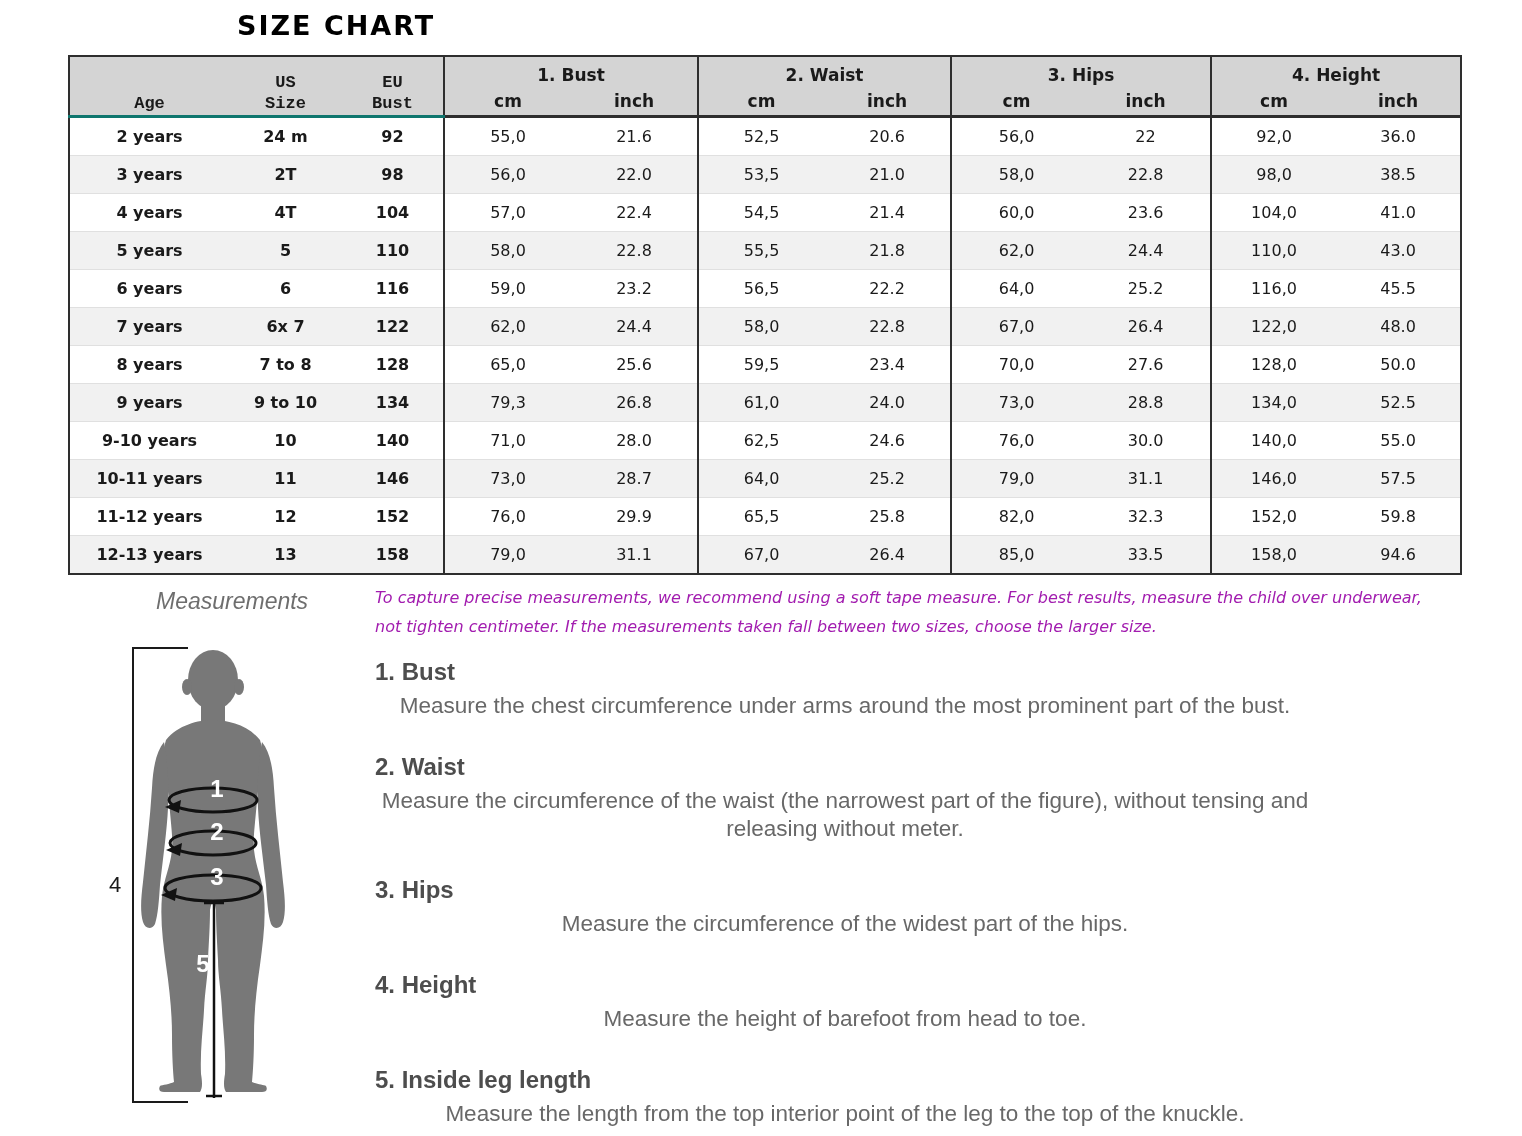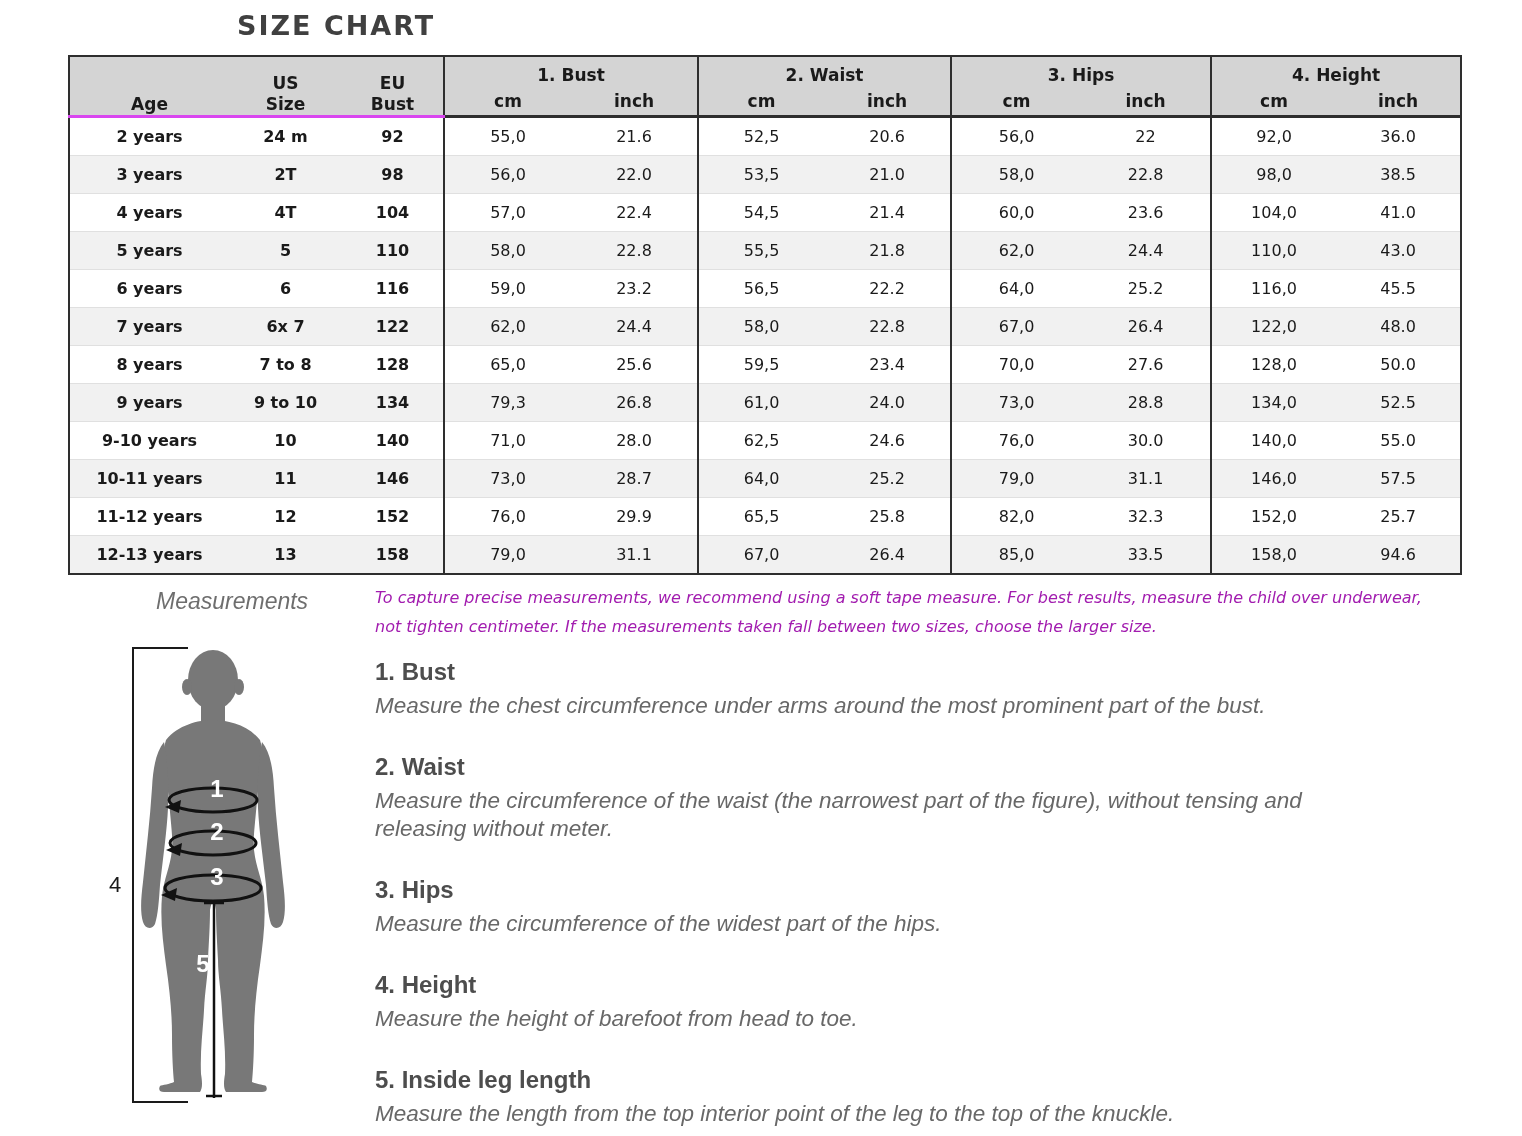--- a/index.html
+++ b/index.html
@@ -4,37 +4,37 @@
 <style>
   html,body { margin:0; padding:0; background:#ffffff; }
   .page {
     position:relative; width:1522px; height:1136px; background:#ffffff;
     font-family:"DejaVu Sans", sans-serif; overflow:hidden;
   }
 
   
   .title {
     position:absolute; left:237px; top:10px; margin:0;
-    font-size:27px; font-weight:bold; letter-spacing:2px; color:#404040;
+    font-size:27px; font-weight:bold; letter-spacing:2px; color:#000000;
     font-family:"DejaVu Sans", sans-serif;
   }
 
   
   table.size-table {
     position:absolute; left:68px; top:55px; width:1392px;
     border-collapse:collapse; table-layout:fixed;
     border:2px solid #2e2e2e;
     font-family:"DejaVu Sans", sans-serif;
   }
   table.size-table thead { border-bottom:3px solid #2e2e2e; }
   table.size-table th {
     background:#d4d4d4; color:#1a1a1a; font-weight:bold; font-size:17px;
     padding:0; text-align:center;
   }
-  th.span2 { white-space:pre-line; line-height:1.2; vertical-align:middle; border-bottom:3px solid #d946ef; }
+  th.span2 { white-space:pre-line; line-height:1.2; vertical-align:middle; border-bottom:3px solid #0f766e;font-family:Liberation Mono, monospace; }
   tr.group-row th { height:28px; vertical-align:bottom; padding-bottom:1px; }
   tr.sub-row th { height:29px; vertical-align:middle; border-bottom:3px solid #2e2e2e;margin-top:40px; }
   .bl { border-left:2px solid #2e2e2e; }
   table.size-table tbody td {
     height:37px; text-align:center; font-size:16px; color:#1a1a1a;
     border-top:1px solid #e0e0e0; padding:0;
   }
   table.size-table tbody tr:nth-child(even) { background:#f1f1f1; }
   td.b { font-weight:bold; }
 
@@ -52,21 +52,21 @@
 
   
   .sections { position:absolute; left:375px; top:658px; width:940px; }
   .section { margin-bottom:33px; }
   .section-heading {
     font-family:"Liberation Sans", sans-serif;
     font-size:24px; font-weight:bold; color:#4d4d4d; margin-bottom:6px;
   }
   .section-body {
     font-family:"Liberation Sans", sans-serif;
-    font-style:italic; font-size:22.5px; line-height:28px; color:#686868;
+    font-size:22.5px; line-height:28px; color:#686868;text-align:center;
   }
 
   
   .figure-wrap { position:absolute; left:100px; top:630px; width:260px; height:484px; }
 </style>
 </head>
 <body>
 
 <div class="page">
 
@@ -245,21 +245,21 @@
         <td class="b">11-12 years</td>
         <td class="b">12</td>
         <td class="b">152</td>
         <td class="bl">76,0</td>
         <td>29.9</td>
         <td class="bl">65,5</td>
         <td>25.8</td>
         <td class="bl">82,0</td>
         <td>32.3</td>
         <td class="bl">152,0</td>
-        <td>25.7</td>
+        <td>59.8</td>
       </tr>
         <tr>
         <td class="b">12-13 years</td>
         <td class="b">13</td>
         <td class="b">158</td>
         <td class="bl">79,0</td>
         <td>31.1</td>
         <td class="bl">67,0</td>
         <td>26.4</td>
         <td class="bl">85,0</td>

